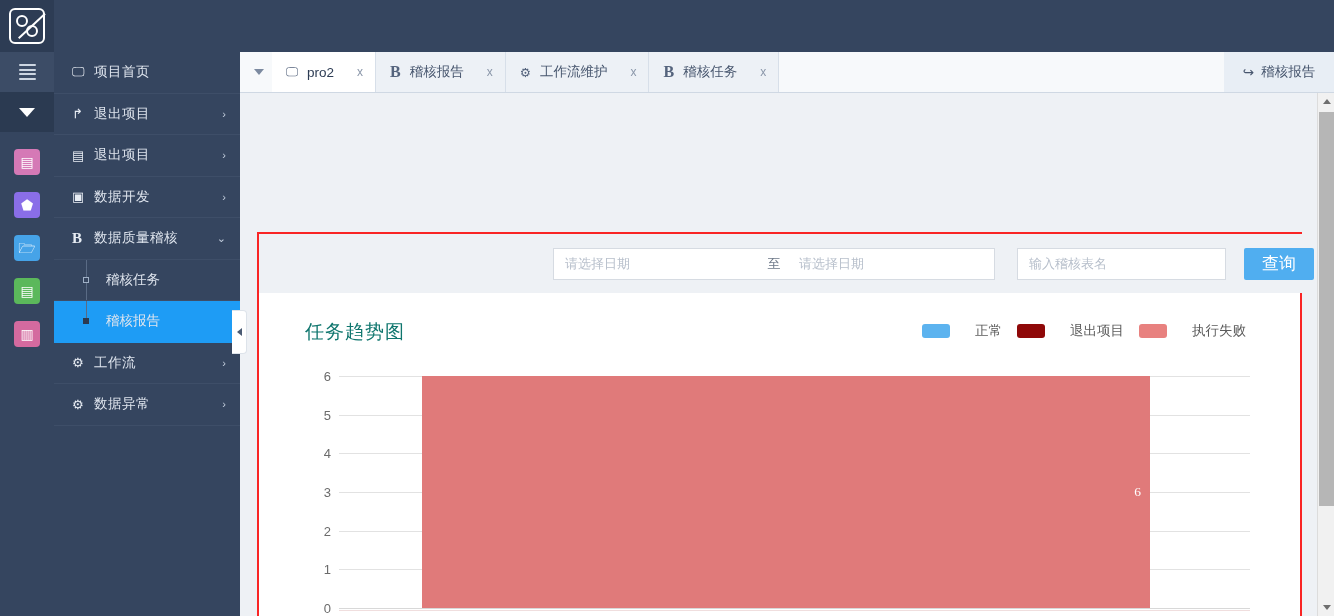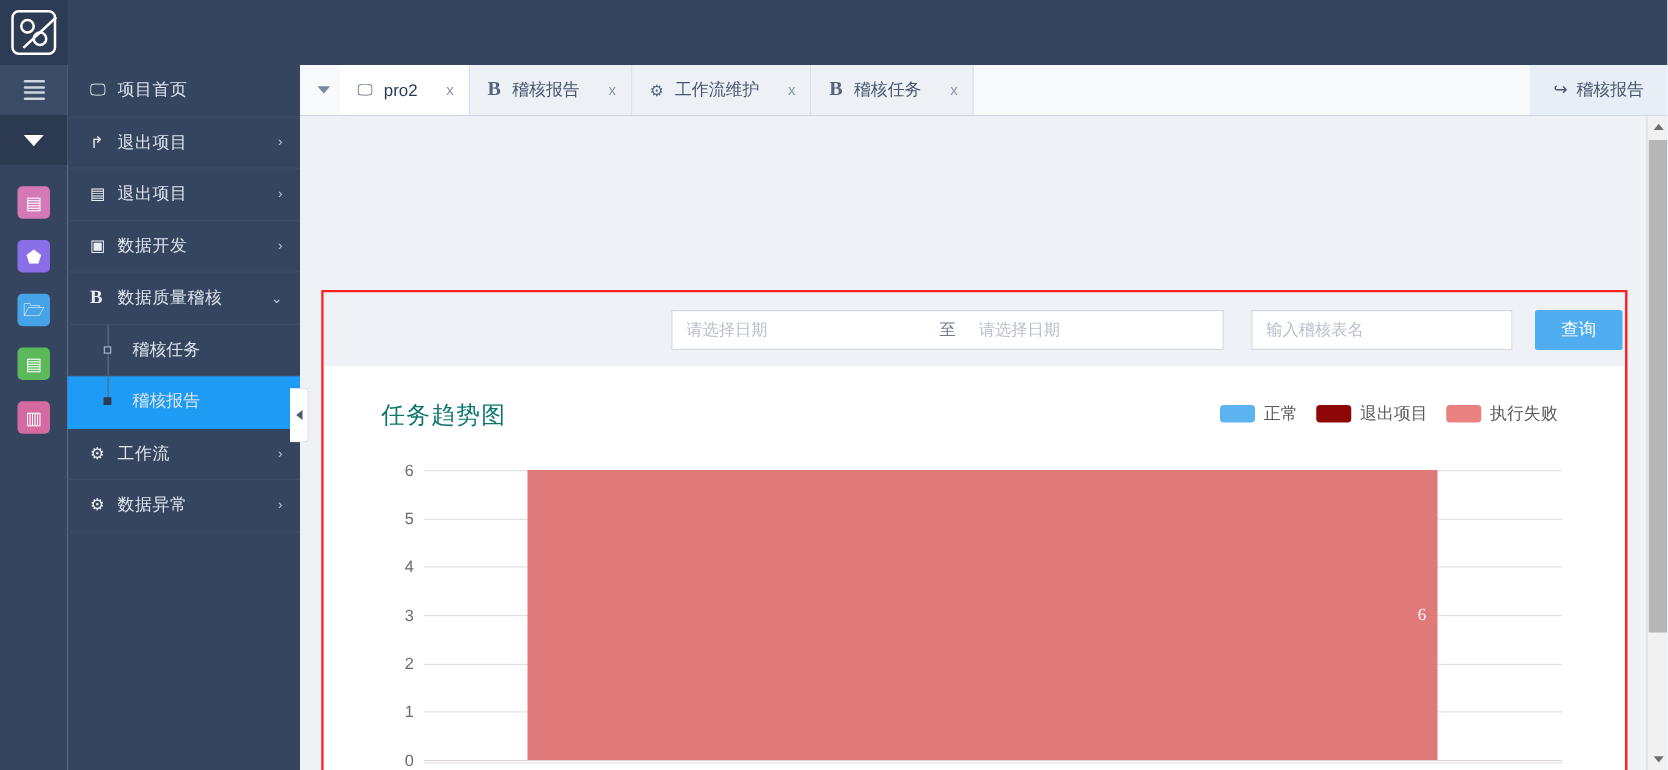--- a/index.html
+++ b/index.html
@@ -162,56 +162,56 @@
     background: #d9edf7; border: 1px solid #bce3f2; border-radius: 4px;
     display: flex; align-items: center; padding-left: 27px;
     color: #5a9bbd; font-size: 13.5px; letter-spacing: .3px;
   }
 
   .redbox {
     position: absolute; left: 17px; top: 139px; width: 1045px; height: 470px;
     border: 2px solid #f92525;
   }
   .filterbar {
-    position: absolute; left: 0; top: 0; width: 1041px; height: 59px;
+    position: absolute; left: 16px; top: 0; width: 1041px; height: 59px;
     background: #eef1f5; display: flex; align-items: center;
   }
   .fld {
     height: 32px; background: #ffffff; border: 1px solid #d6dbe2;
     display: flex; align-items: center; padding: 0 11px;
     font-size: 13px; color: #b7bfcb;
   }
   .fld.date1 { position: absolute; left: 278px; width: 207px; border-right: none; }
   .sep-zhi {
     position: absolute; left: 485px; width: 28px; height: 32px; background: #fff;
     border-top: 1px solid #d6dbe2; border-bottom: 1px solid #d6dbe2;
     display: flex; align-items: center; justify-content: center;
     font-size: 13px; color: #6d7888;
   }
   .fld.date2 { position: absolute; left: 513px; width: 207px; border-left: none; }
   .fld.tbl { position: absolute; left: 742px; width: 209px; }
   .btn-query {
     position: absolute; left: 969px; width: 70px; height: 32px; background: #50aef0;
-    color: #fff; font-size: 14px; display: flex; align-items: center; justify-content: center;
+    color: #fff; font-size: 17px; display: flex; align-items: center; justify-content: center;
     cursor: pointer; border-radius: 2px;
   }
 
   .card {
     position: absolute; left: 0; top: 59px; width: 1041px; height: 407px;
     background: #ffffff;
   }
   .chart-title {
     position: absolute; left: 46px; top: 26px; font-size: 19px; color: #0f766e;
     letter-spacing: 1px;
   }
   .legend {
     position: absolute; right: 54px; top: 29px; display: flex; align-items: center; gap: 9px;
     font-size: 13.5px; color: #5b5b5b;
   }
-  .legend .lg { display: flex; align-items: center; gap: 7px; margin-left: 6px; }
+  .legend .lg { display: flex; align-items: center; gap: 25px; margin-left: 6px; }
   .legend .sw { width: 28px; height: 14px; border-radius: 3px; display: inline-block; }
 
   .plot { position: absolute; left: 46px; top: 83px; width: 945px; height: 260px; }
   .ylabels { position: absolute; left: 0; top: 0; width: 26px; height: 232px; }
   .ylab {
     position: absolute; right: 0; font-size: 13px; color: #6b6b6b;
     transform: translateY(-50%); text-align: right; width: 26px;
   }
   .grid { position: absolute; left: 34px; top: 0; right: 0; height: 232px; }
   .gline { position: absolute; left: 0; right: 0; height: 1px; background: #e2e2e2; }

